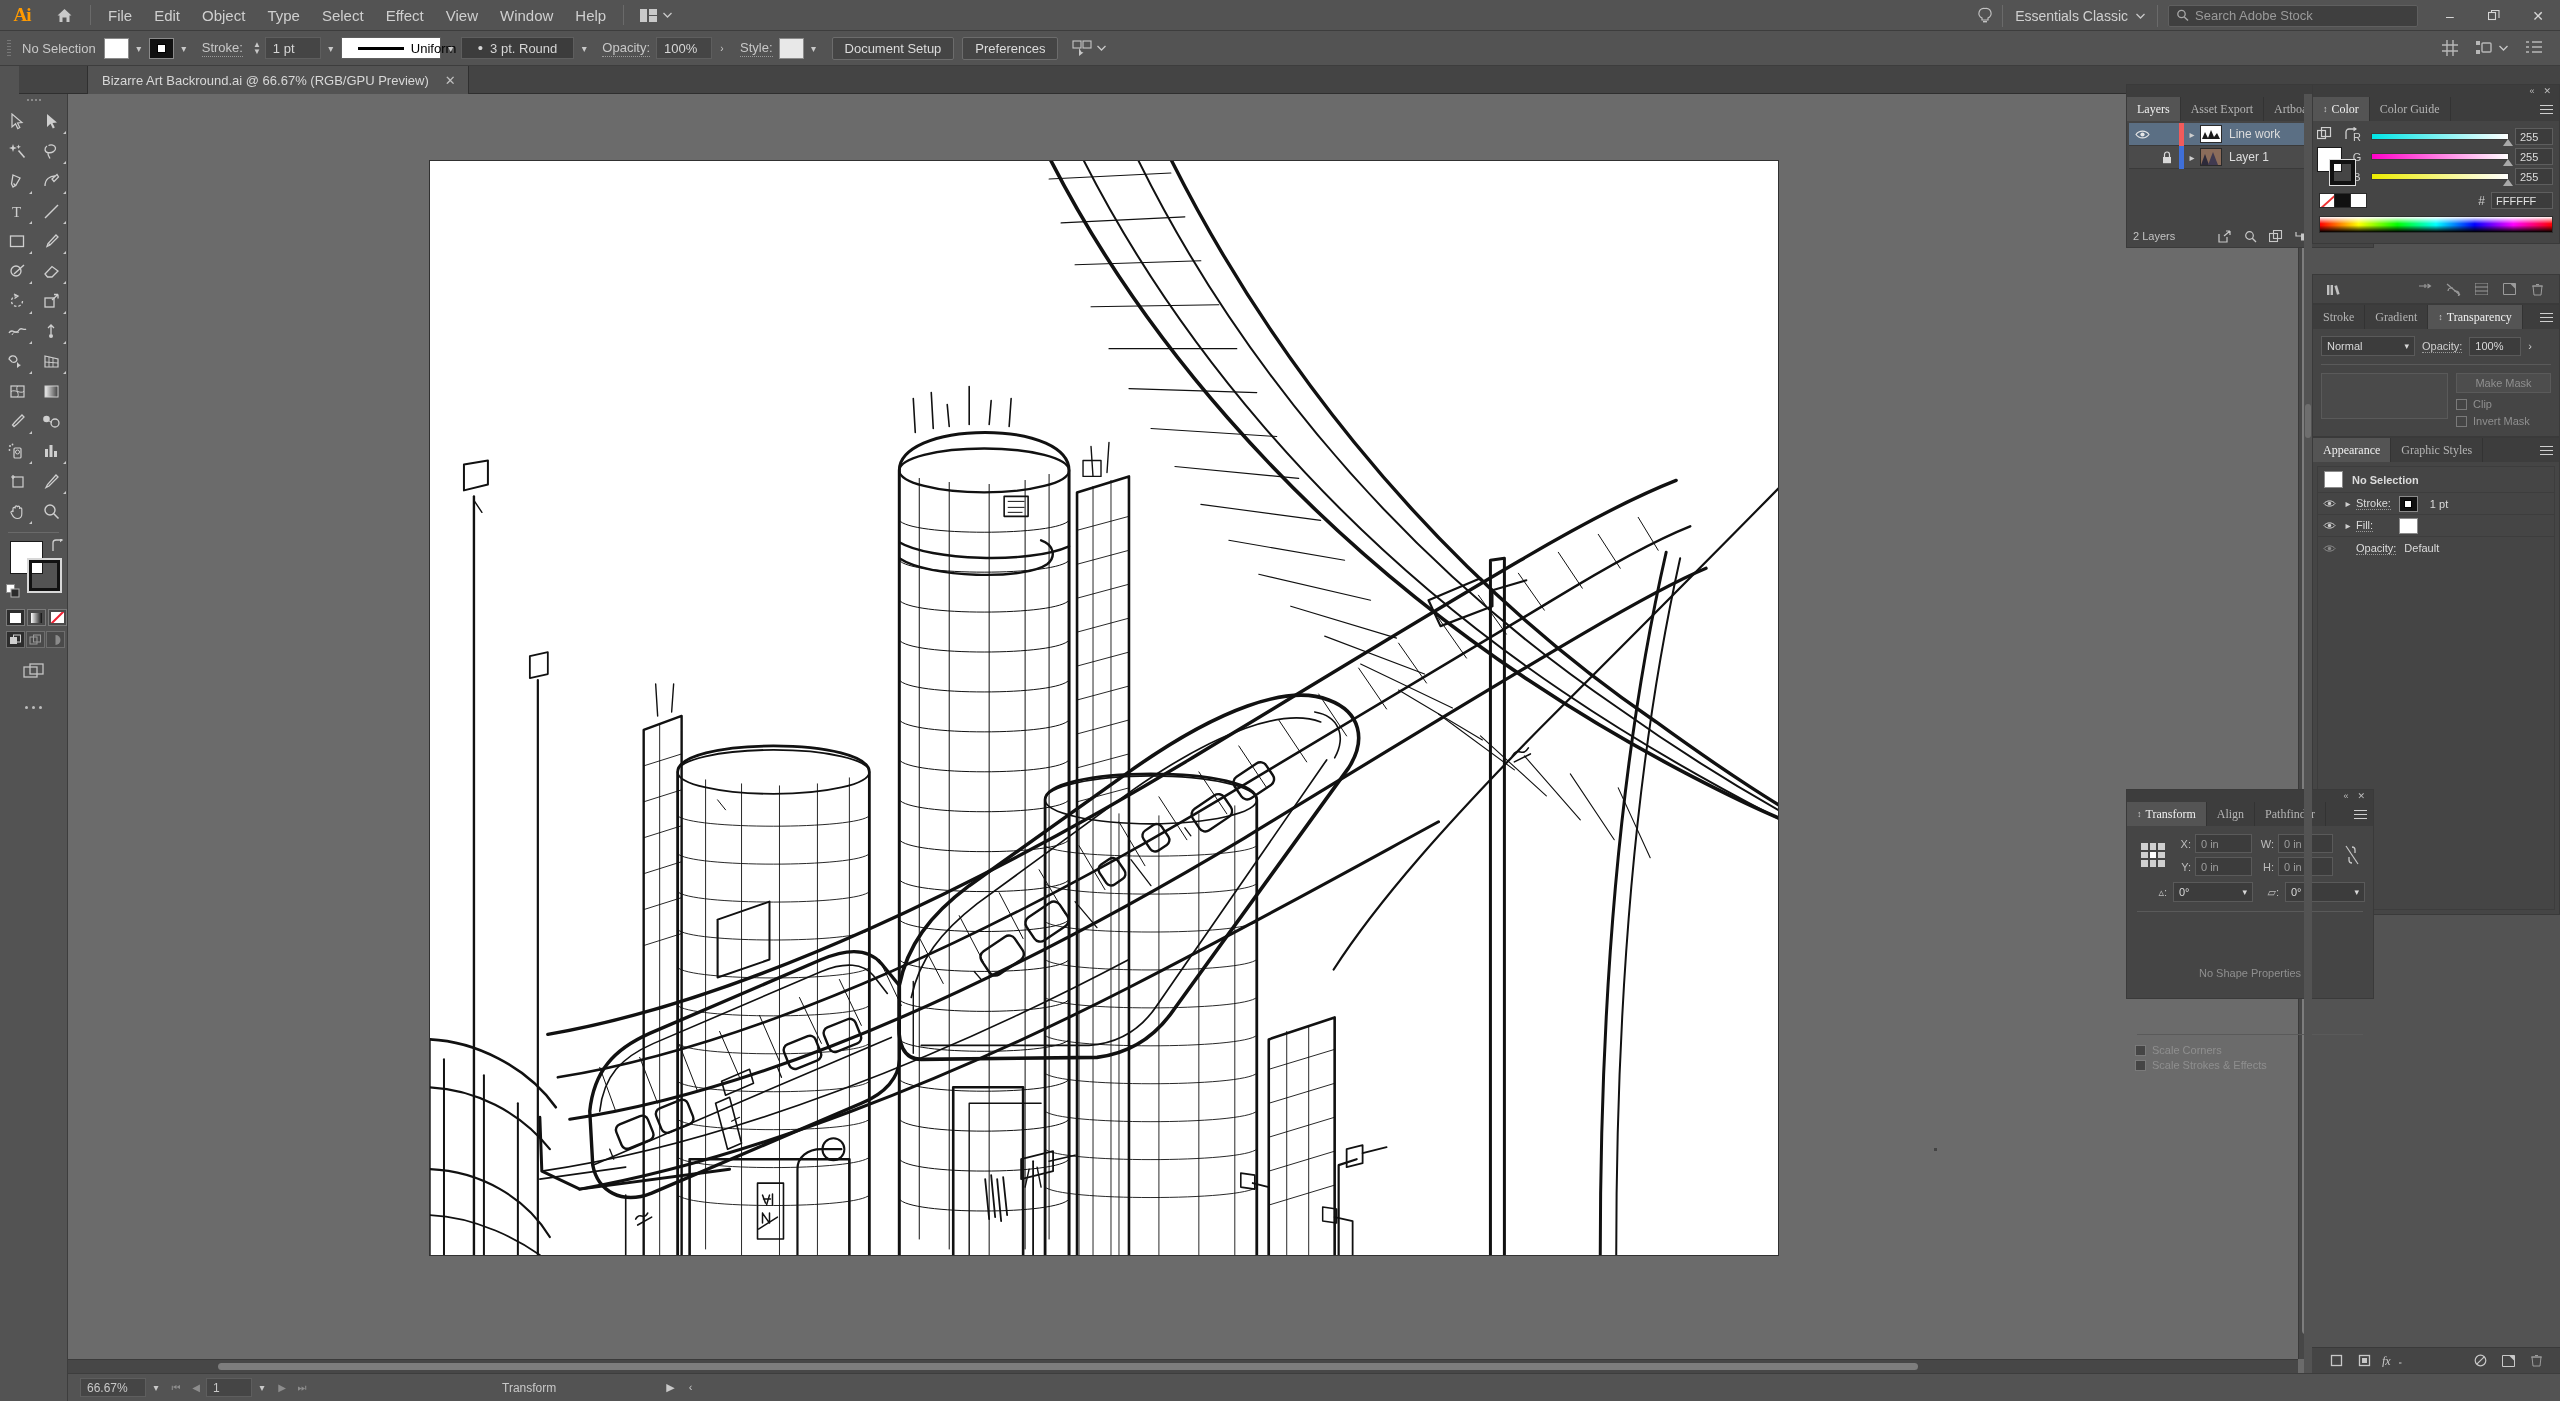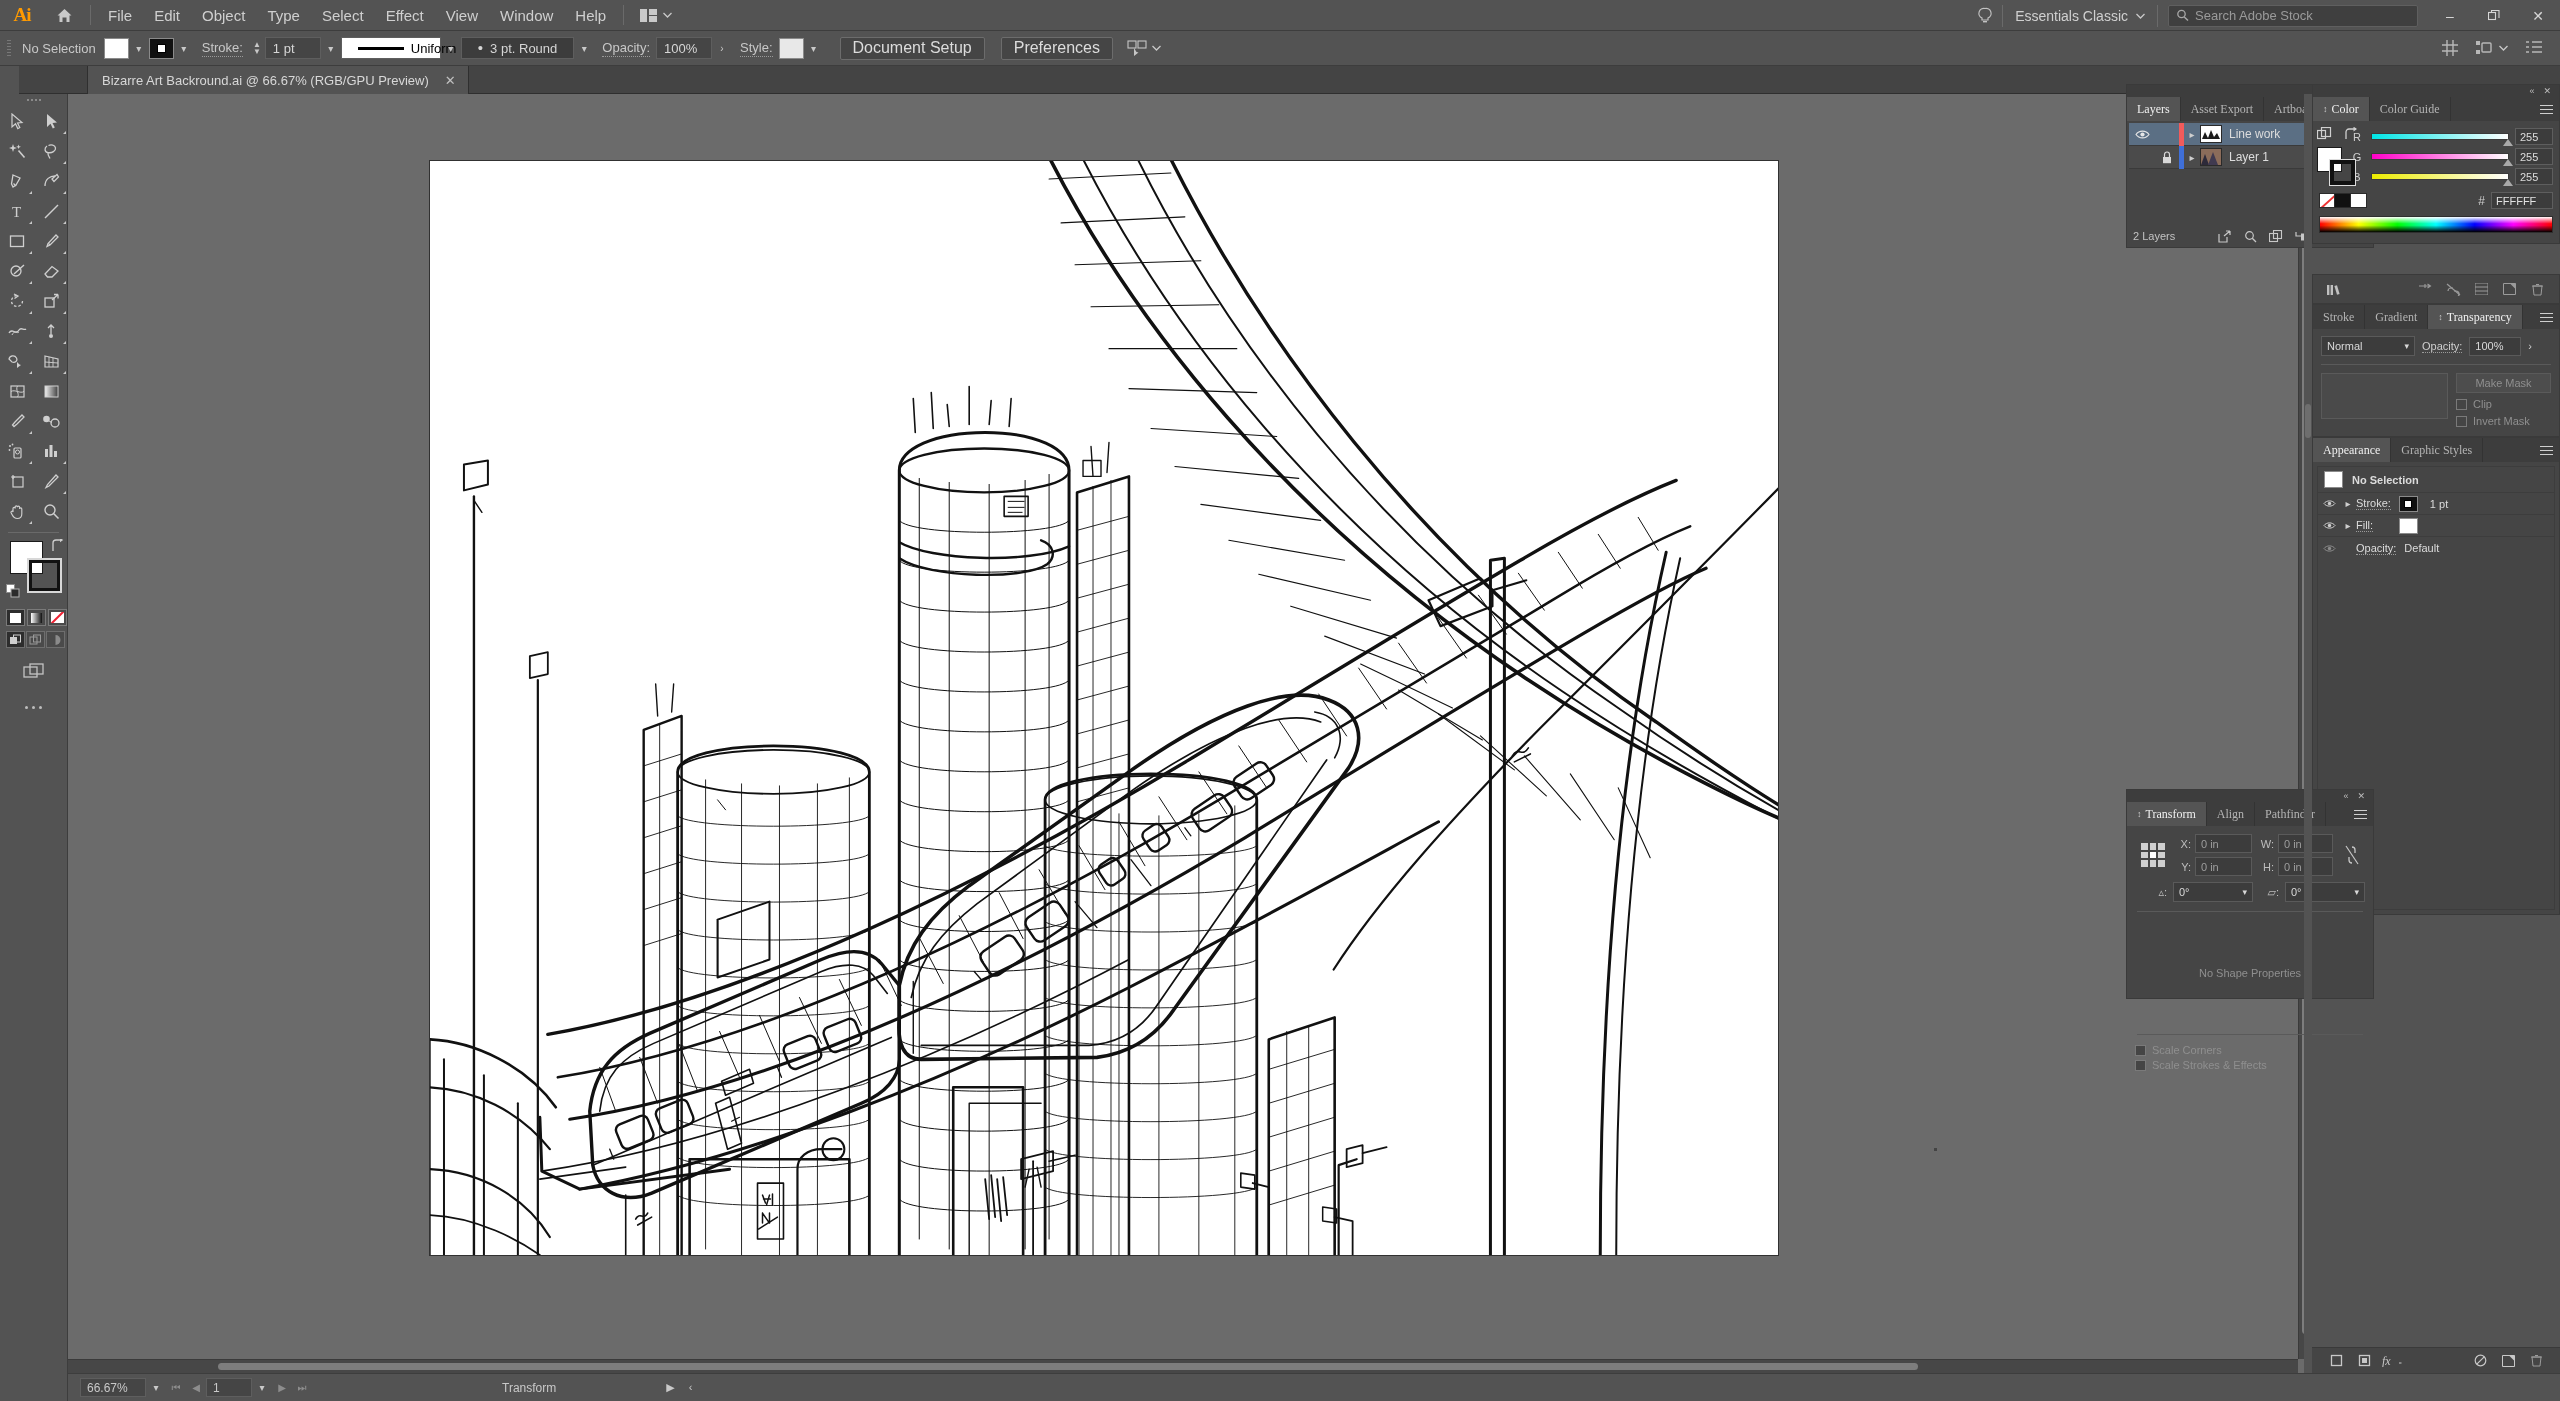--- a/index.html
+++ b/index.html
@@ -75,22 +75,22 @@
     color: #d6d6d6; font-size: 13px; display:flex; align-items:center; padding: 0 7px;
   }
   .cb-combo {
     background: #3c3c3c; border: 1px solid #5e5e5e; height: 22px; display:flex; align-items:center;
   }
   .cb-combo .val { color:#d6d6d6; font-size:13px; padding: 0 16px; display:flex; align-items:center; gap:7px;}
   .uniform-box { background:#fff; color:#000 !important; width: 100px; justify-content:space-between; }
   .uline { display:block; width:46px; height:3px; background:#000; }
   .cb-btn {
     background: #454545; border: 1px solid #6c6c6c; border-radius: 2px;
-    height: 23px; padding: 0 12px; color: #dcdcdc; font-size: 16px;
-    display: flex; align-items: center; margin-left: 16px;
+    height: 23px; padding: 0 12px; color: #dcdcdc; font-size: 13px;
+    display: flex; align-items: center; margin-left: 8px;
   }
   .style-swatch { width: 25px; height: 21px; background: #e8e8e8; border: 1px solid #8a8a8a; }
 
   
   #tabbar {
     position: absolute; left: 0; top: 66px; width: 2560px; height: 28px;
     background: #444444; border-bottom: 1px solid #2f2f2f; margin-left: 19px;
   }
   #doctab {
     position: absolute; left: 68px; top: 0; height: 28px; background: #535353;

